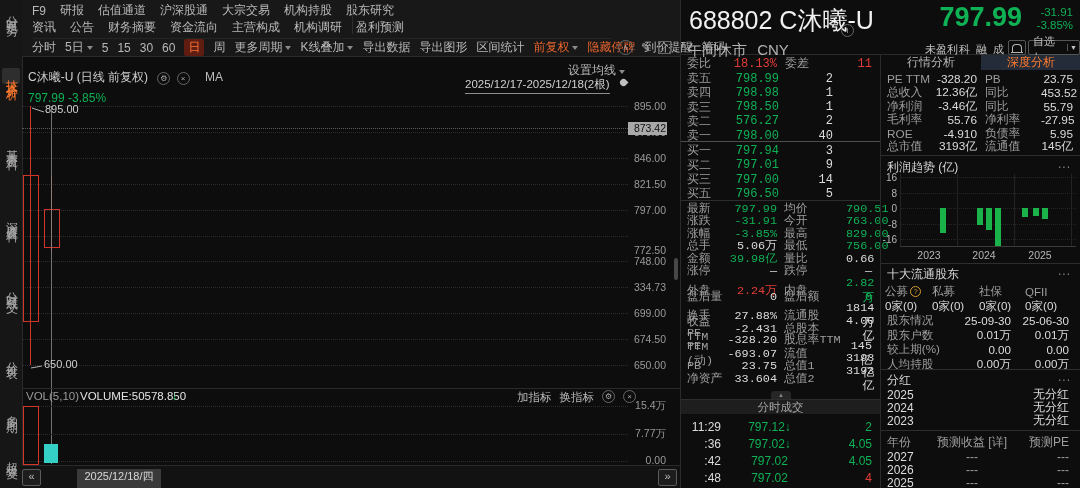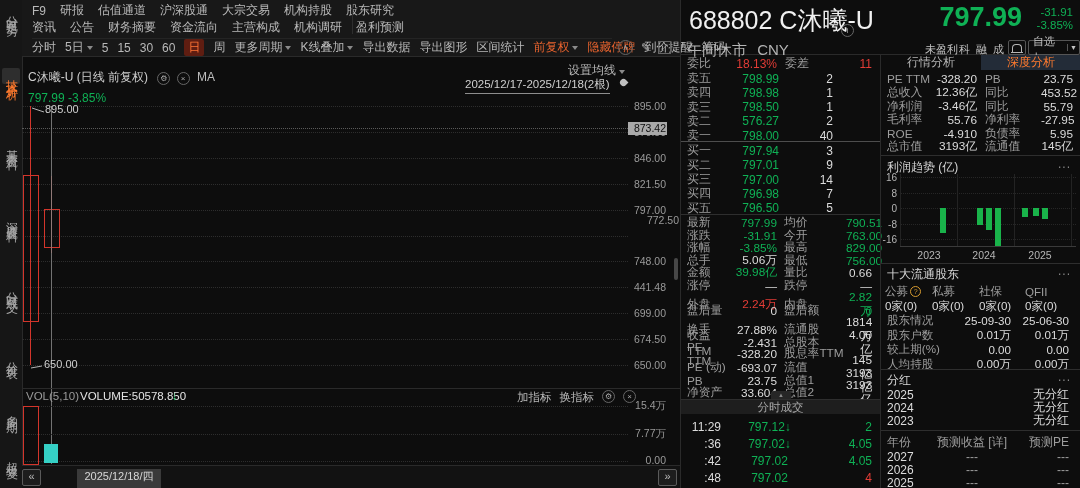--- a/index.html
+++ b/index.html
@@ -45,21 +45,21 @@
 .date-box{position:absolute;left:55px;top:3px;width:84px;height:29px;background:#3a3a3a;color:#d8d8d8;
  font-size:11px;text-align:center;line-height:15px;}
 .pin{display:inline-block;width:7px;height:7px;background:#c0c0c0;border-radius:50% 50% 50% 0;transform:rotate(-135deg);}
 
 #qheader{position:absolute;left:680px;top:0;width:400px;height:55px;border-bottom:1px solid #2a2a2a;border-left:1px solid #2a2a2a;box-sizing:border-box;}
 .bell{position:relative;width:8px;height:7px;border:1px solid #b5b5b5;border-bottom:0;border-radius:4px 4px 0 0;}
 .bell:after{content:"";position:absolute;left:-2px;right:-2px;bottom:-1px;height:1px;background:#b5b5b5;}
 .mini-btn{position:absolute;border:1px solid #555;border-radius:2px;display:flex;align-items:center;color:#c5c5c5;font-size:11px;cursor:pointer;}
 
 #mid{position:absolute;left:680px;top:55px;width:200px;height:433px;border-left:1px solid #2a2a2a;box-sizing:border-box;}
-.qrow{display:grid;align-items:center;padding:0 8px 0 6px;}
+.qrow{display:grid;align-items:center;padding:0 8px 0 6px;font-family:Liberation Mono, monospace;}
 .book-row{grid-template-columns:36px 56px 54px 1fr;height:14.3px;}
 .weibi-row{grid-template-columns:36px 54px 8px 40px 1fr;height:15px;}
 .stat-row{grid-template-columns:40px 50px 7px 62px 1fr;height:12.55px;font-size:11.8px;}
 .sep{border-top:1px solid #2e2e2e;}
 .sep-light{border-top:1px solid #4d4d4d;}
 #tape{position:absolute;left:0;right:0;top:344px;}
 .tape-strip{height:14px;background:#1e1e1e;color:#a8a8a8;text-align:center;line-height:14px;font-size:11.5px;border-top:1px solid #2e2e2e;}
 .tape-handle{position:absolute;top:-8px;left:90px;width:20px;height:8px;background:#262626;border-radius:3px 3px 0 0;
  color:#888;font-size:6px;text-align:center;line-height:8px;}
 .tape-row{display:grid;grid-template-columns:34px 1fr 54px;height:17px;align-items:center;padding:0 8px 0 6px;}
@@ -191,23 +191,23 @@
       <div class="gridline" style="top: 313.2px;"></div>
       <div class="gridline" style="top: 339.1px;"></div>
       <div class="gridline" style="top: 365px;"></div>
     </div>
   <div id="axis">
       <div class="axis-label" style="top: 100px;">895.00</div>
       <div class="axis-label" style="top: 125.9px;">870.50</div>
       <div class="axis-label" style="top: 151.8px;">846.00</div>
       <div class="axis-label" style="top: 177.7px;">821.50</div>
       <div class="axis-label" style="top: 203.6px;">797.00</div>
-      <div class="axis-label" style="top: 214px; margin-left: 13px;">772.50</div>
+      <div class="axis-label" style="top: 244px;">772.50</div>
       <div class="axis-label" style="top: 255.4px;">748.00</div>
-      <div class="axis-label" style="top: 281.3px;">441.48</div>
+      <div class="axis-label" style="top: 281.3px;">334.73</div>
       <div class="axis-label" style="top: 307.2px;">699.00</div>
       <div class="axis-label" style="top: 333.1px;">674.50</div>
       <div class="axis-label" style="top: 359px;">650.00</div>
     </div>
   <div class="abs gridline" style="top:128px;border-top:1px dotted #5a5a5a"></div>
   <div class="cursor-label">873.42</div>
 
   <div id="candles">
       <div class="candle-wick" style="left: 30px; top: 106px; height: 259px;"></div>
       <div class="candle-body" style="left: 23px; top: 174.82px; width: 14px; height: 144.723px;"></div>
@@ -220,21 +220,21 @@
     <line x1="22" y1="12" x2="10" y2="8" stroke="#b5b5b5" stroke-width="1"></line>
     <line x1="20" y1="266" x2="9" y2="268" stroke="#b5b5b5" stroke-width="1"></line>
   </svg>
   <div class="annotation" style="left:45px;top:103px">895.00</div>
   <div class="annotation" style="left:44px;top:358px">650.00</div>
 
   <div class="abs" style="left:28px;top:69px;color:#cfcfcf">
     <span>C沐曦-U (日线 前复权)</span>
     <span class="icon-btn" style="width:11px;height:11px;margin-left:6px">⚙</span>
     <span class="icon-btn" style="width:11px;height:11px;margin-left:3px">×</span>
-    <span style="margin-left:4px;color:#bdbdbd">MA</span>
+    <span style="margin-left:12px;color:#bdbdbd">MA</span>
   </div>
   <div class="abs cg" style="left:28px;top:91px">797.99 -3.85%</div>
 
   <div class="abs" style="left:568px;top:62px;color:#b9b9b9;cursor:pointer">
     <span>设置均线</span><span class="ct"></span>
   </div>
   <div class="abs" style="left:465px;top:77px;color:#cfcfcf;font-size:11.5px;border-bottom:1px solid #8d8d8d;padding-bottom:1px;cursor:pointer">2025/12/17-2025/12/18(2根)</div>
   <span class="abs pin" style="left:620px;top:79px"></span>
 
   <div class="abs" style="left:22px;top:388px;width:658px;border-top:1px solid #2a2a2a"></div>
@@ -346,26 +346,20 @@
         <div class="qrow book-row">
           <span class="dim">买二</span>
           <span class="cg right">797.01</span>
           <span class="cw right">9</span>
           <span></span>
         </div>
         <div class="qrow book-row">
           <span class="dim">买三</span>
           <span class="cg right">797.00</span>
           <span class="cw right">14</span>
-          <span></span>
-        </div>
-        <div class="qrow book-row">
-          <span class="dim">买四</span>
-          <span class="cg right">796.98</span>
-          <span class="cw right">7</span>
           <span></span>
         </div>
         <div class="qrow book-row">
           <span class="dim">买五</span>
           <span class="cg right">796.50</span>
           <span class="cw right">5</span>
           <span></span>
         </div>
       </div>
     <div class="sep"></div>

